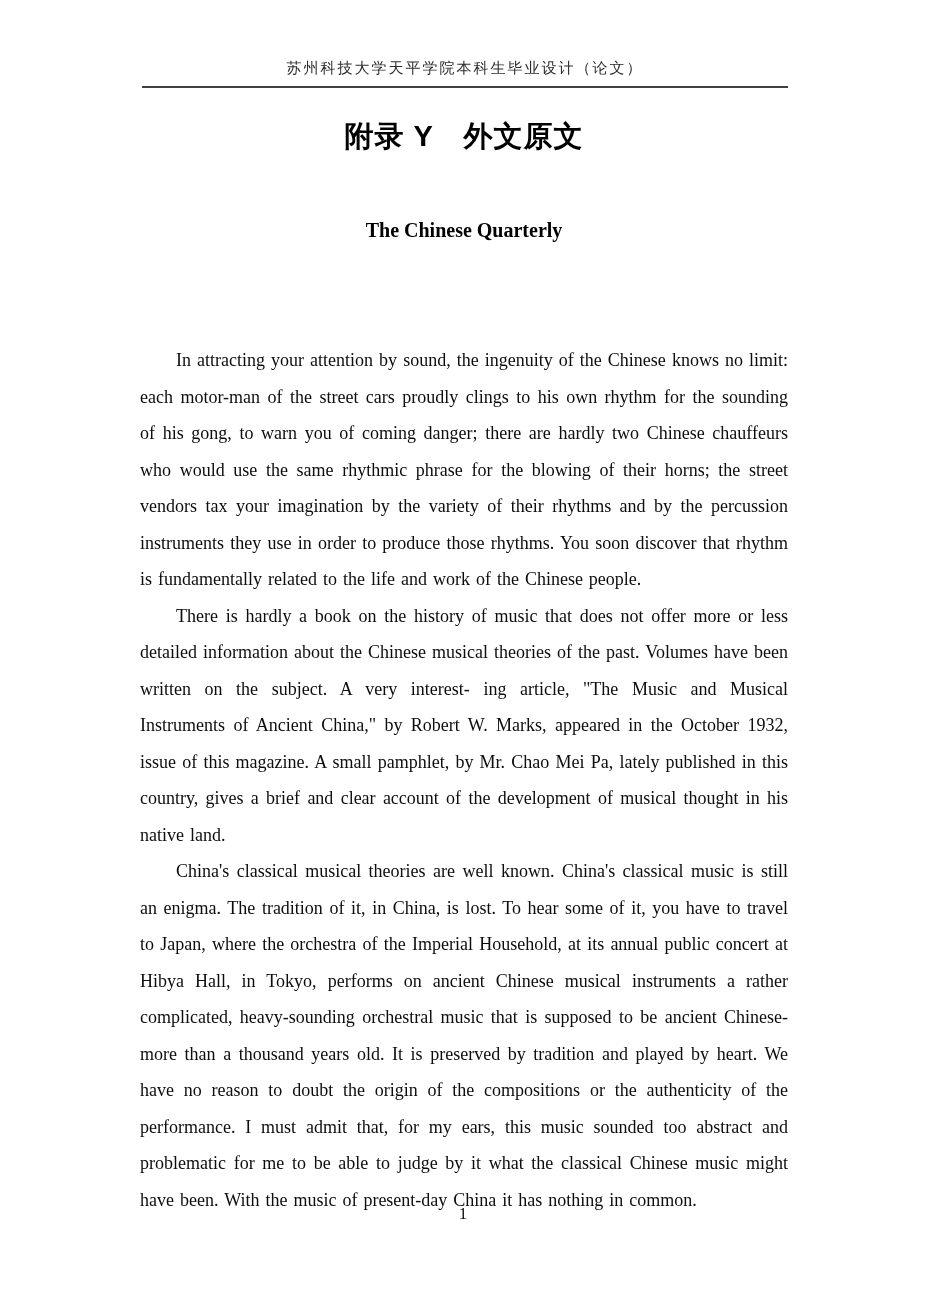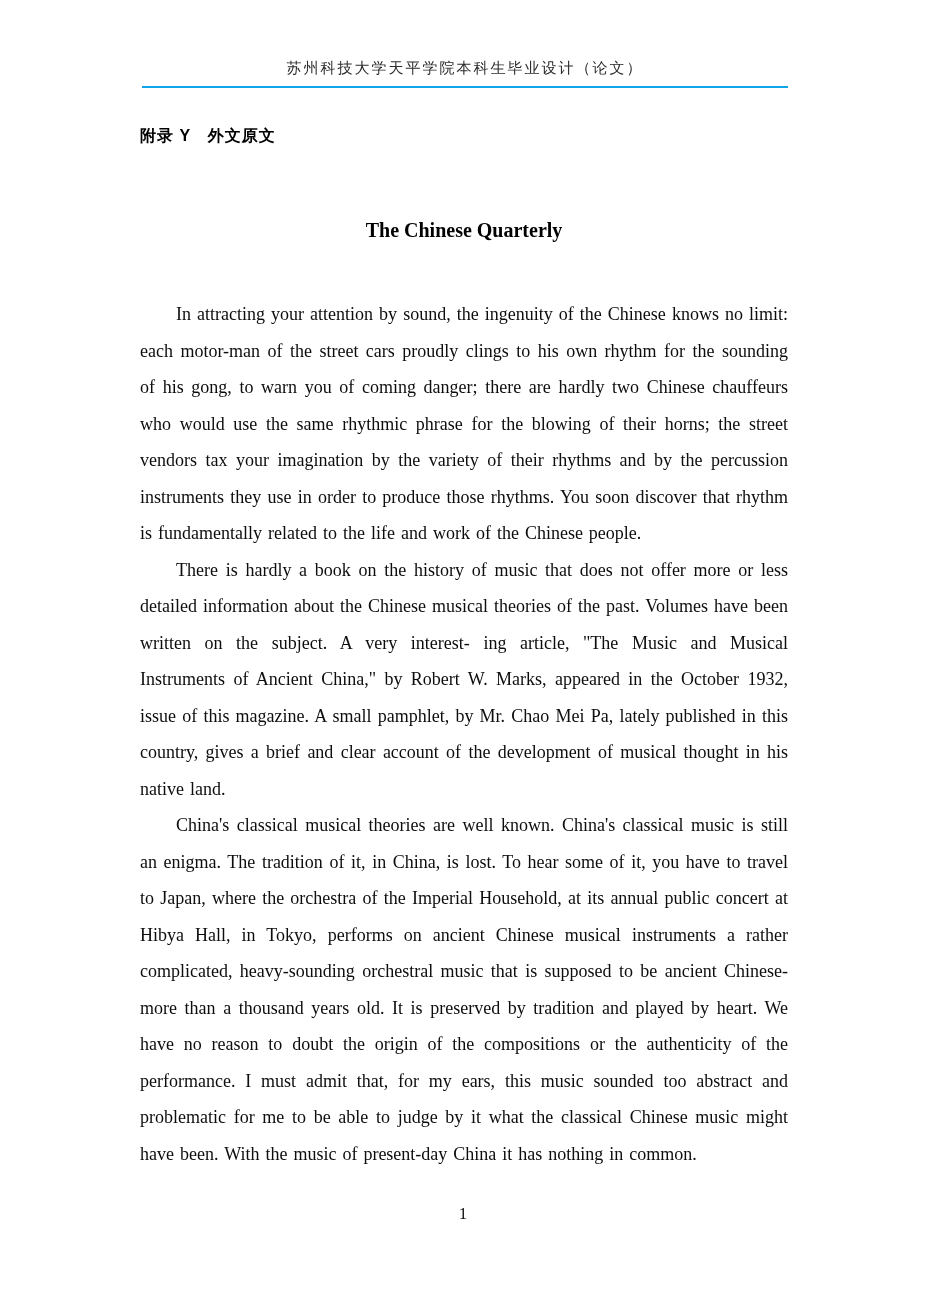--- a/index.html
+++ b/index.html
@@ -17,58 +17,58 @@
     overflow: hidden;
   }
   
   .page-header {
     position: absolute;
     top: 0;
     left: 142px;
     right: 138px;
     padding-top: 57px;
     padding-bottom: 7px;
-    border-bottom: 2px solid #0ea5e9;
+    border-bottom: 2px solid #404040;
     text-align: center;
   }
   .page-header .header-text {
     font-size: 15px;
     line-height: 22px;
     letter-spacing: 2px;
     color: #2b2b2b;
     font-family: "Liberation Serif", "DejaVu Serif", serif;
   }
   
   .content {
     position: absolute;
     top: 88px;
     left: 140px;
     width: 648px;
   }
   .appendix-title {
     margin-top: 32px;
-    text-align: left;
+    text-align: center;
     font-family: "Liberation Sans", "DejaVu Sans", sans-serif;
     font-weight: 700;
-    font-size: 16px;
+    font-size: 29px;
     line-height: 32px;
     color: #000000;
     letter-spacing: 1px;
   }
   .article-title {
     margin-top: 64px;
     text-align: center;
     font-family: "Liberation Serif", "DejaVu Serif", serif;
     font-weight: 700;
     font-size: 20px;
     line-height: 28px;
     color: #000000;
   }
   .body-text {
-    margin-top: 52px;
+    margin-top: 98px;
   }
   .body-text p {
     font-size: 18px;
     line-height: 36.5px;
     color: #0d0d0d;
     text-align: justify;
     text-align-last: left;
     text-indent: 36px;
     word-spacing: 1.5px;
   }

